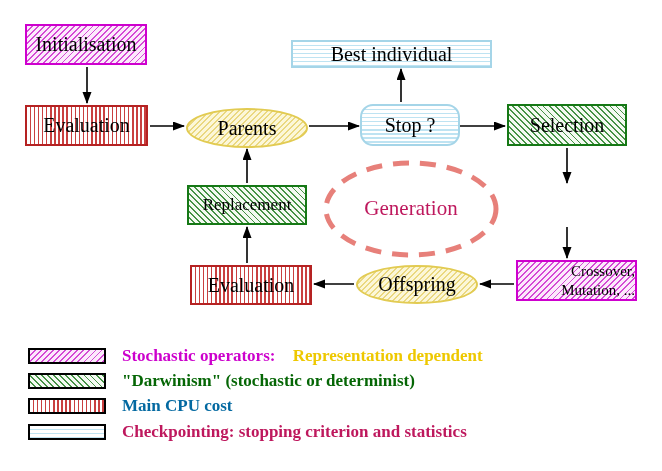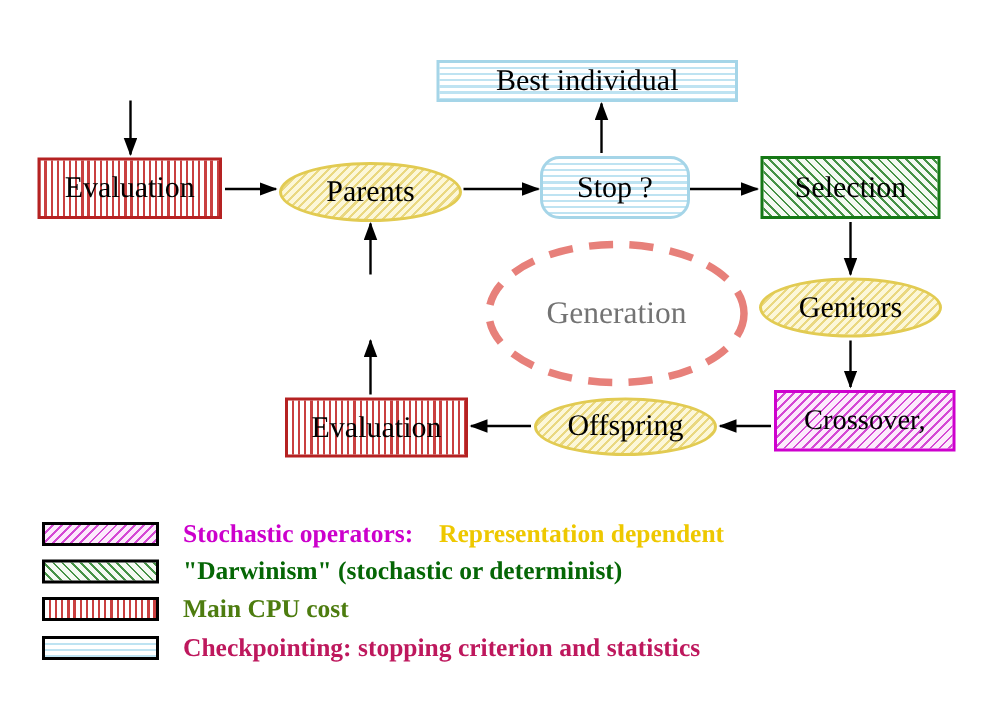--- a/index.html
+++ b/index.html
@@ -30,36 +30,36 @@
   .hatch-cyan{
     border-color:#a5d5e8;border-width:2px;
     background:repeating-linear-gradient(180deg,#ffffff 0 2.6px,#bee3f2 2.6px 4.1px);
   }
   .hatch-yellow{
     border-color:#e2cb52;
     background:repeating-linear-gradient(135deg,#fcf7d8 0 2.6px,#ead880 2.6px 4.1px);
   }
   .t20{font-size:20px;}
   .t17{font-size:17px;}
-  .t15{font-size:19px;line-height:19px;}
+  .t15{font-size:15px;line-height:19px;align-items:flex-end;}
   #arrows{position:absolute;left:0;top:0;width:662px;height:471px;pointer-events:none;}
   .gen-label{
     position:absolute;left:326px;top:196px;width:170px;text-align:center;
-    color:#737373;font-size:21px;
+    color:#be185d;font-size:21px;
   }
   .legend-row{
     position:absolute;left:28px;display:flex;align-items:center;height:18px;
   }
   .swatch{width:78px;height:16px;box-sizing:border-box;border:2px solid;flex:0 0 auto;}
   .legend-text{margin-left:16px;font-size:17px;font-weight:bold;white-space:nowrap;}
   .seg2{margin-left:13px;}
   .c-magenta{color:#cc00cc;}
   .c-gold{color:#eec800;}
   .c-green{color:#056605;}
-  .c-red{color:#4d7c0f;text-align:right;}
+  .c-red{color:#0369a1;text-align:right;}
   .c-blue{color:#be185d;}
 </style>
 </head>
 <body>
 
 <div id="canvas">
 
   <svg id="arrows" viewBox="0 0 662 471">
     <defs>
       <marker id="ah" markerUnits="userSpaceOnUse" markerWidth="13" markerHeight="10" refX="11" refY="4.5" orient="auto">
@@ -75,20 +75,23 @@
       <line x1="444" y1="126" x2="505" y2="126" marker-end="url(#ah)"></line>
       <line x1="567" y1="148" x2="567" y2="183" marker-end="url(#ah)"></line>
       <line x1="567" y1="227" x2="567" y2="258" marker-end="url(#ah)"></line>
       <line x1="514" y1="284" x2="480" y2="284" marker-end="url(#ah)"></line>
       <line x1="354" y1="284" x2="314" y2="284" marker-end="url(#ah)"></line>
       <line x1="247" y1="263" x2="247" y2="227" marker-end="url(#ah)"></line>
       <line x1="247" y1="183" x2="247" y2="149" marker-end="url(#ah)"></line>
     </g>
   </svg>
 
+  <div class="node box hatch-magenta t20" style="left:25px;top:24px;width:122px;height:41px;">
+    <span>Initialisation</span>
+  </div>
 
   <div class="node box hatch-red t20" style="left:25px;top:105px;width:123px;height:41px;">
     <span>Evaluation</span>
   </div>
 
   <div class="node ellipse hatch-yellow t20" style="left:186px;top:108px;width:122px;height:40px;">
     <span>Parents</span>
   </div>
 
   <div class="node box hatch-cyan t20" style="left:291px;top:40px;width:201px;height:28px;">
@@ -96,36 +99,37 @@
   </div>
 
   <div class="node rounded hatch-cyan t20" style="left:360px;top:104px;width:100px;height:42px;">
     <span>Stop ?</span>
   </div>
 
   <div class="node box hatch-green t20" style="left:507px;top:104px;width:120px;height:42px;">
     <span>Selection</span>
   </div>
 
-  <div class="node ellipse hatch-yellow t20" style="left:506px;top:185px;width:122px;height:40px;">
-    <span>Genitors</span>
-  </div>
 
   <div class="node box hatch-magenta t15" style="left:516px;top:260px;width:121px;height:41px;flex-direction:column;">
     <span>Crossover,</span>
+    <span>Mutation, ...</span>
   </div>
 
   <div class="node ellipse hatch-yellow t20" style="left:356px;top:265px;width:122px;height:39px;">
     <span>Offspring</span>
   </div>
 
   <div class="node box hatch-red t20" style="left:190px;top:265px;width:122px;height:40px;">
     <span>Evaluation</span>
   </div>
 
+  <div class="node box hatch-green t17" style="left:187px;top:185px;width:120px;height:40px;">
+    <span>Replacement</span>
+  </div>
 
   <div class="gen-label">Generation</div>
 
   <div class="legend-row" style="top:347px;">
     <div class="swatch hatch-magenta"></div>
     <div class="legend-text">
       <span class="c-magenta">Stochastic operators:</span>
       <span class="c-gold seg2">Representation dependent</span>
     </div>
   </div>

